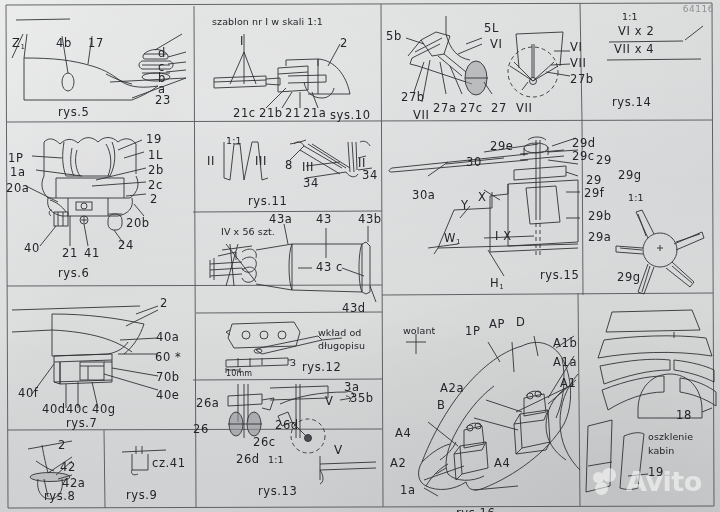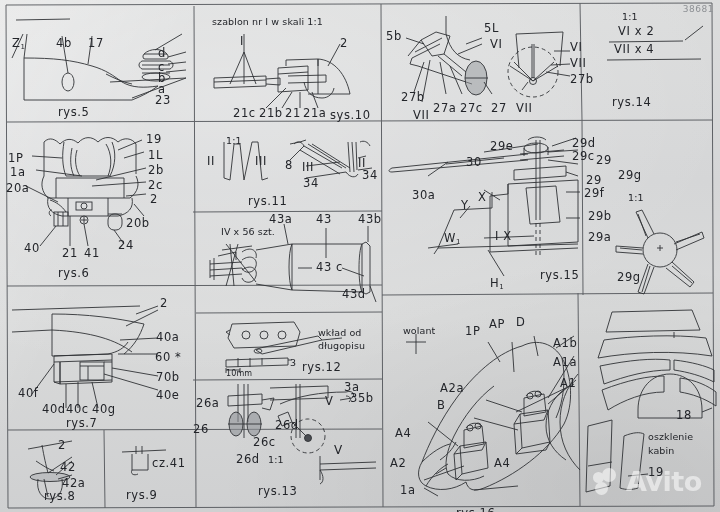--- a/index.html
+++ b/index.html
@@ -343,21 +343,21 @@
       <path d="M168,10 L168,26"></path>
       <path d="M98,52 L112,52"></path>
       <path d="M142,52 L164,60"></path>
       <path d="M170,70 L176,86"></path>
     </g>
   </svg>
   <div class="lbl fig" style="left:269px;top:214px">43a</div>
   <div class="lbl fig" style="left:316px;top:214px">43</div>
   <div class="lbl fig" style="left:358px;top:214px">43b</div>
   <div class="lbl fig" style="left:316px;top:262px">43 c</div>
-  <div class="lbl fig" style="left:342px;top:289px">43d</div>
+  <div class="lbl fig" style="left:342px;top:303px">43d</div>
 
   <svg class="ink" style="left:200px;top:316px" width="180" height="58">
     <g stroke="#303236" stroke-width=".9" fill="none">
       <path d="M32,8 L94,6 L100,16 L96,30 L34,32 L28,22 Z"></path>
       <circle cx="46" cy="19" r="4"></circle>
       <circle cx="64" cy="19" r="4"></circle>
       <circle cx="82" cy="19" r="4"></circle>
       <path d="M26,16 L30,14 M26,16 L30,19"></path>
 
       <path d="M56,34 L60,32 L118,20 L122,24 L62,38 Z"></path>
@@ -663,15 +663,15 @@
   <div class="lbl fig" style="left:648px;top:467px">19</div>
 
   <div id="wm">
     <div class="glyph">
       <div class="c1"></div>
         <div class="c2"></div>
         <div class="c3"></div>
     </div>
     <div class="wtext">Avito</div>
   </div>
-  <div id="wmid">38681</div>
+  <div id="wmid">64116</div>
 
 </div>
 
 </body></html>

